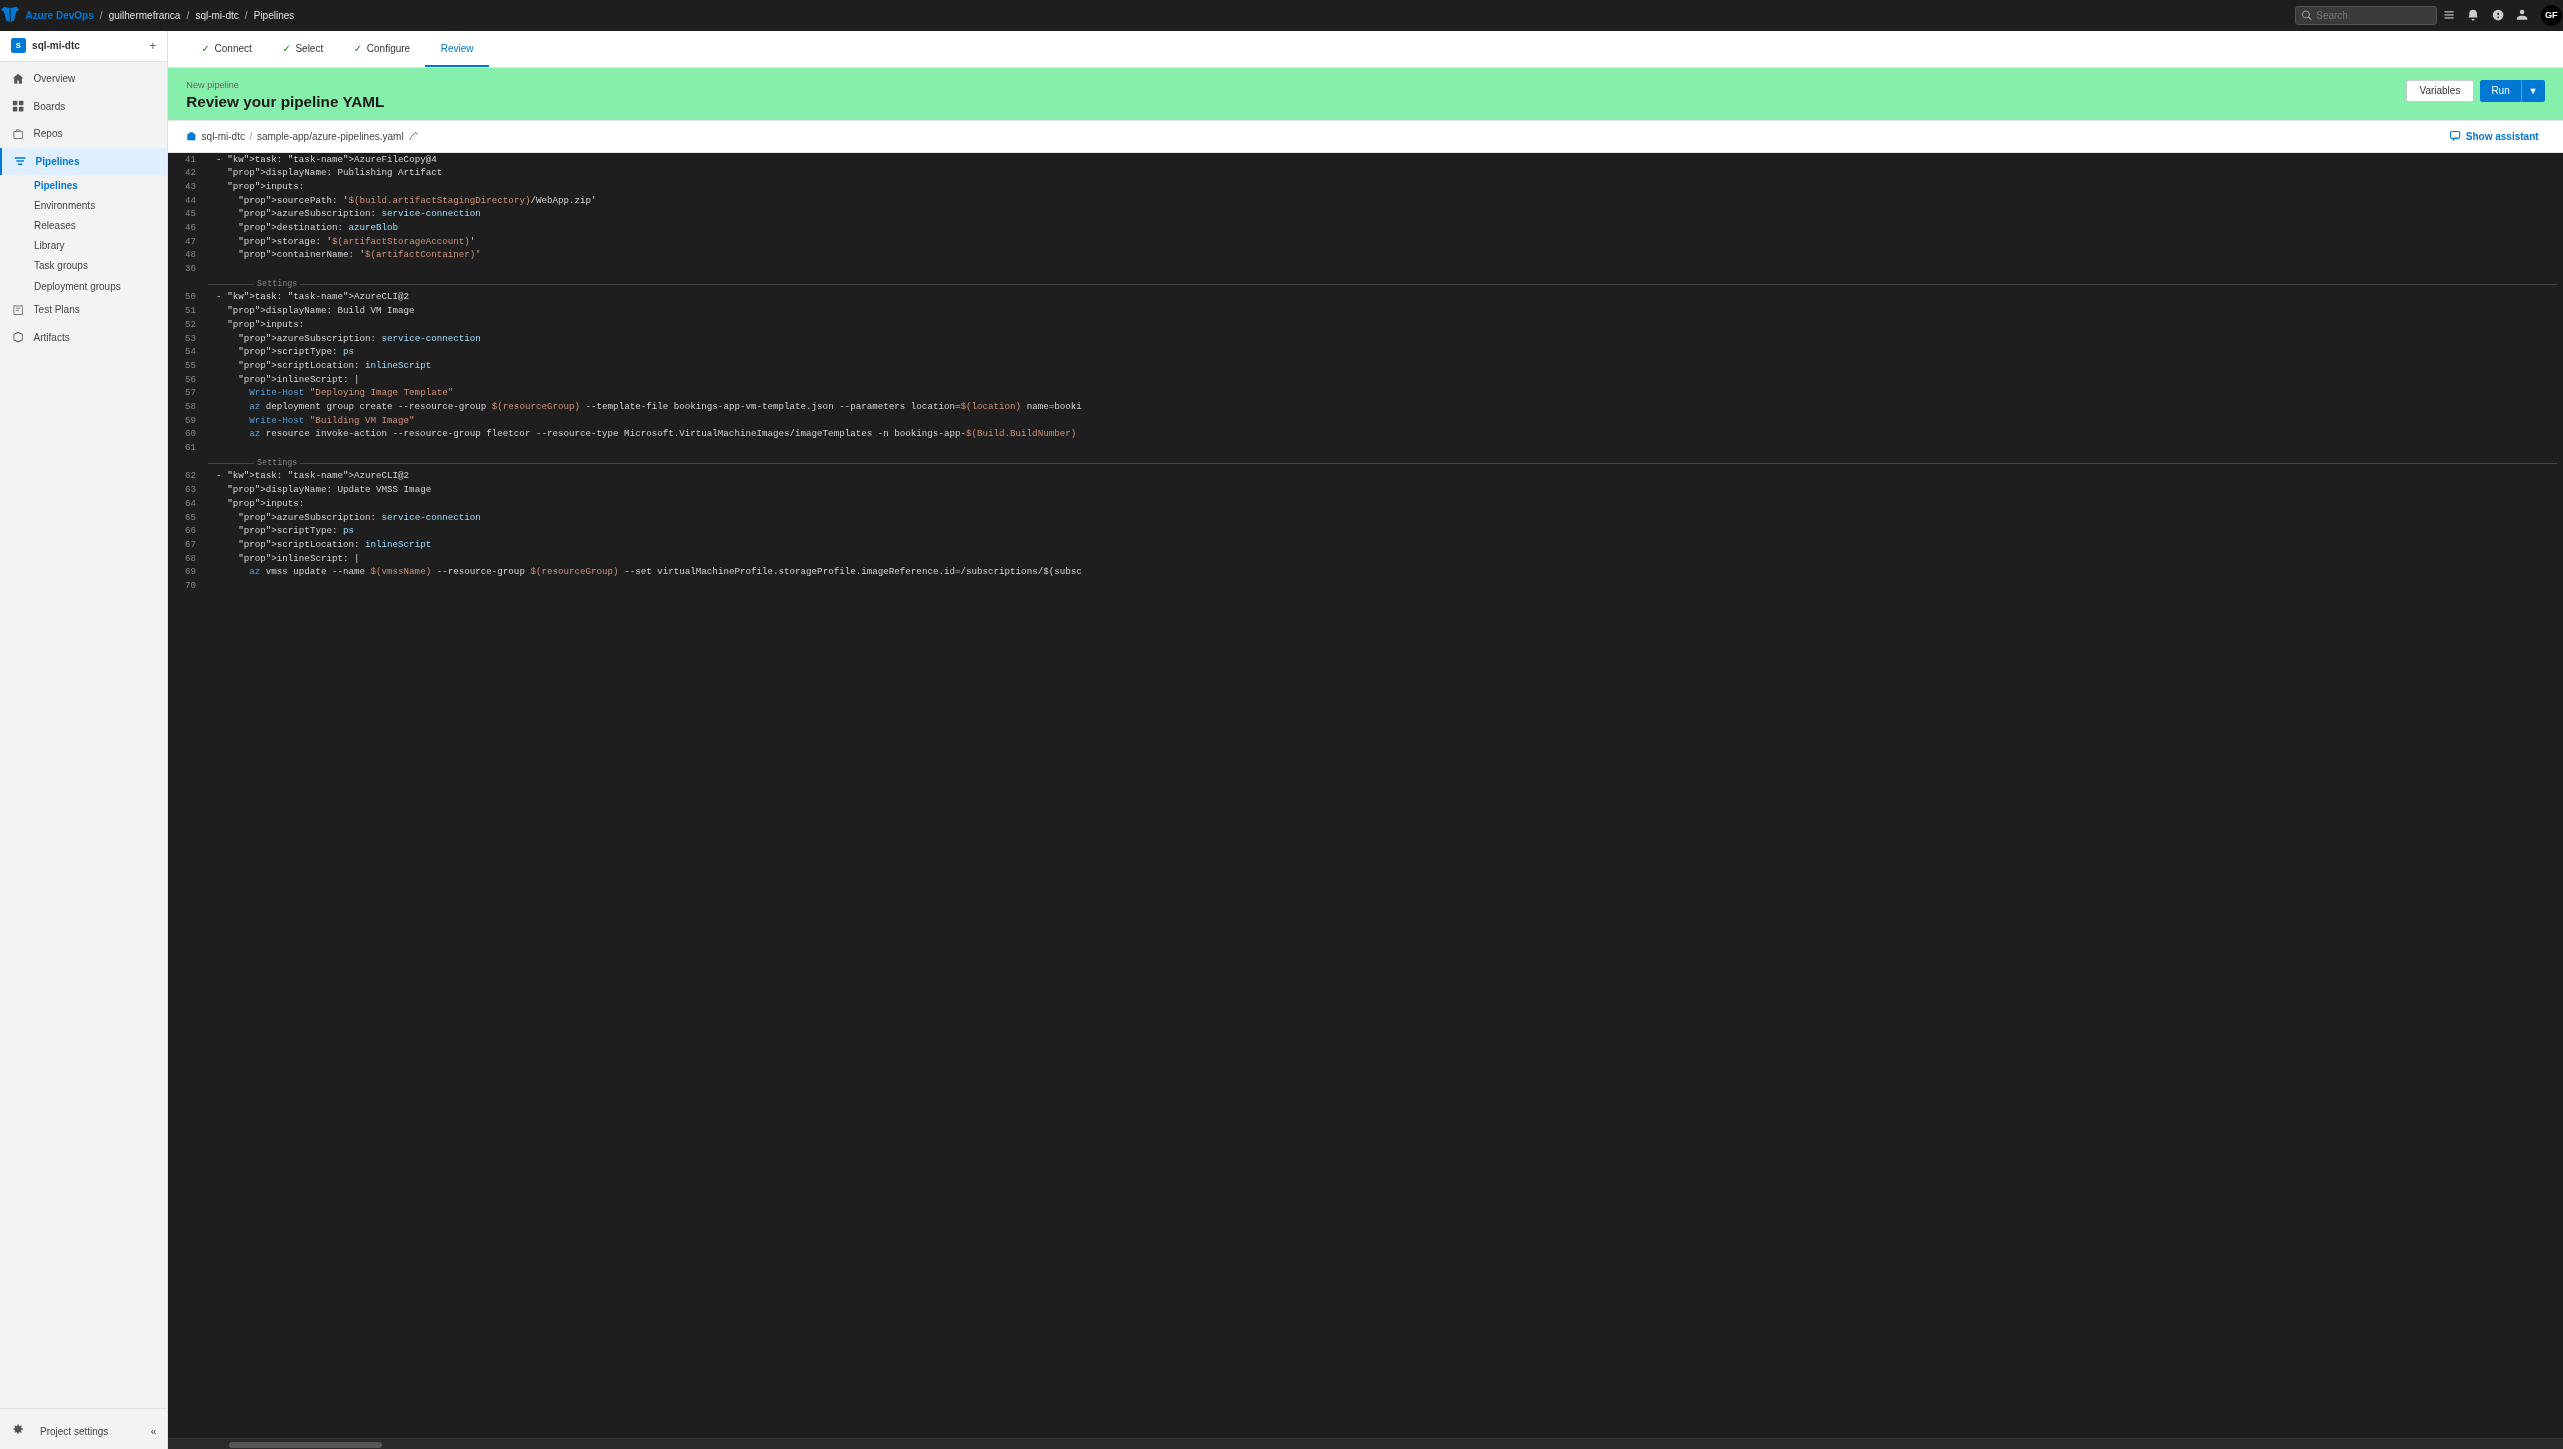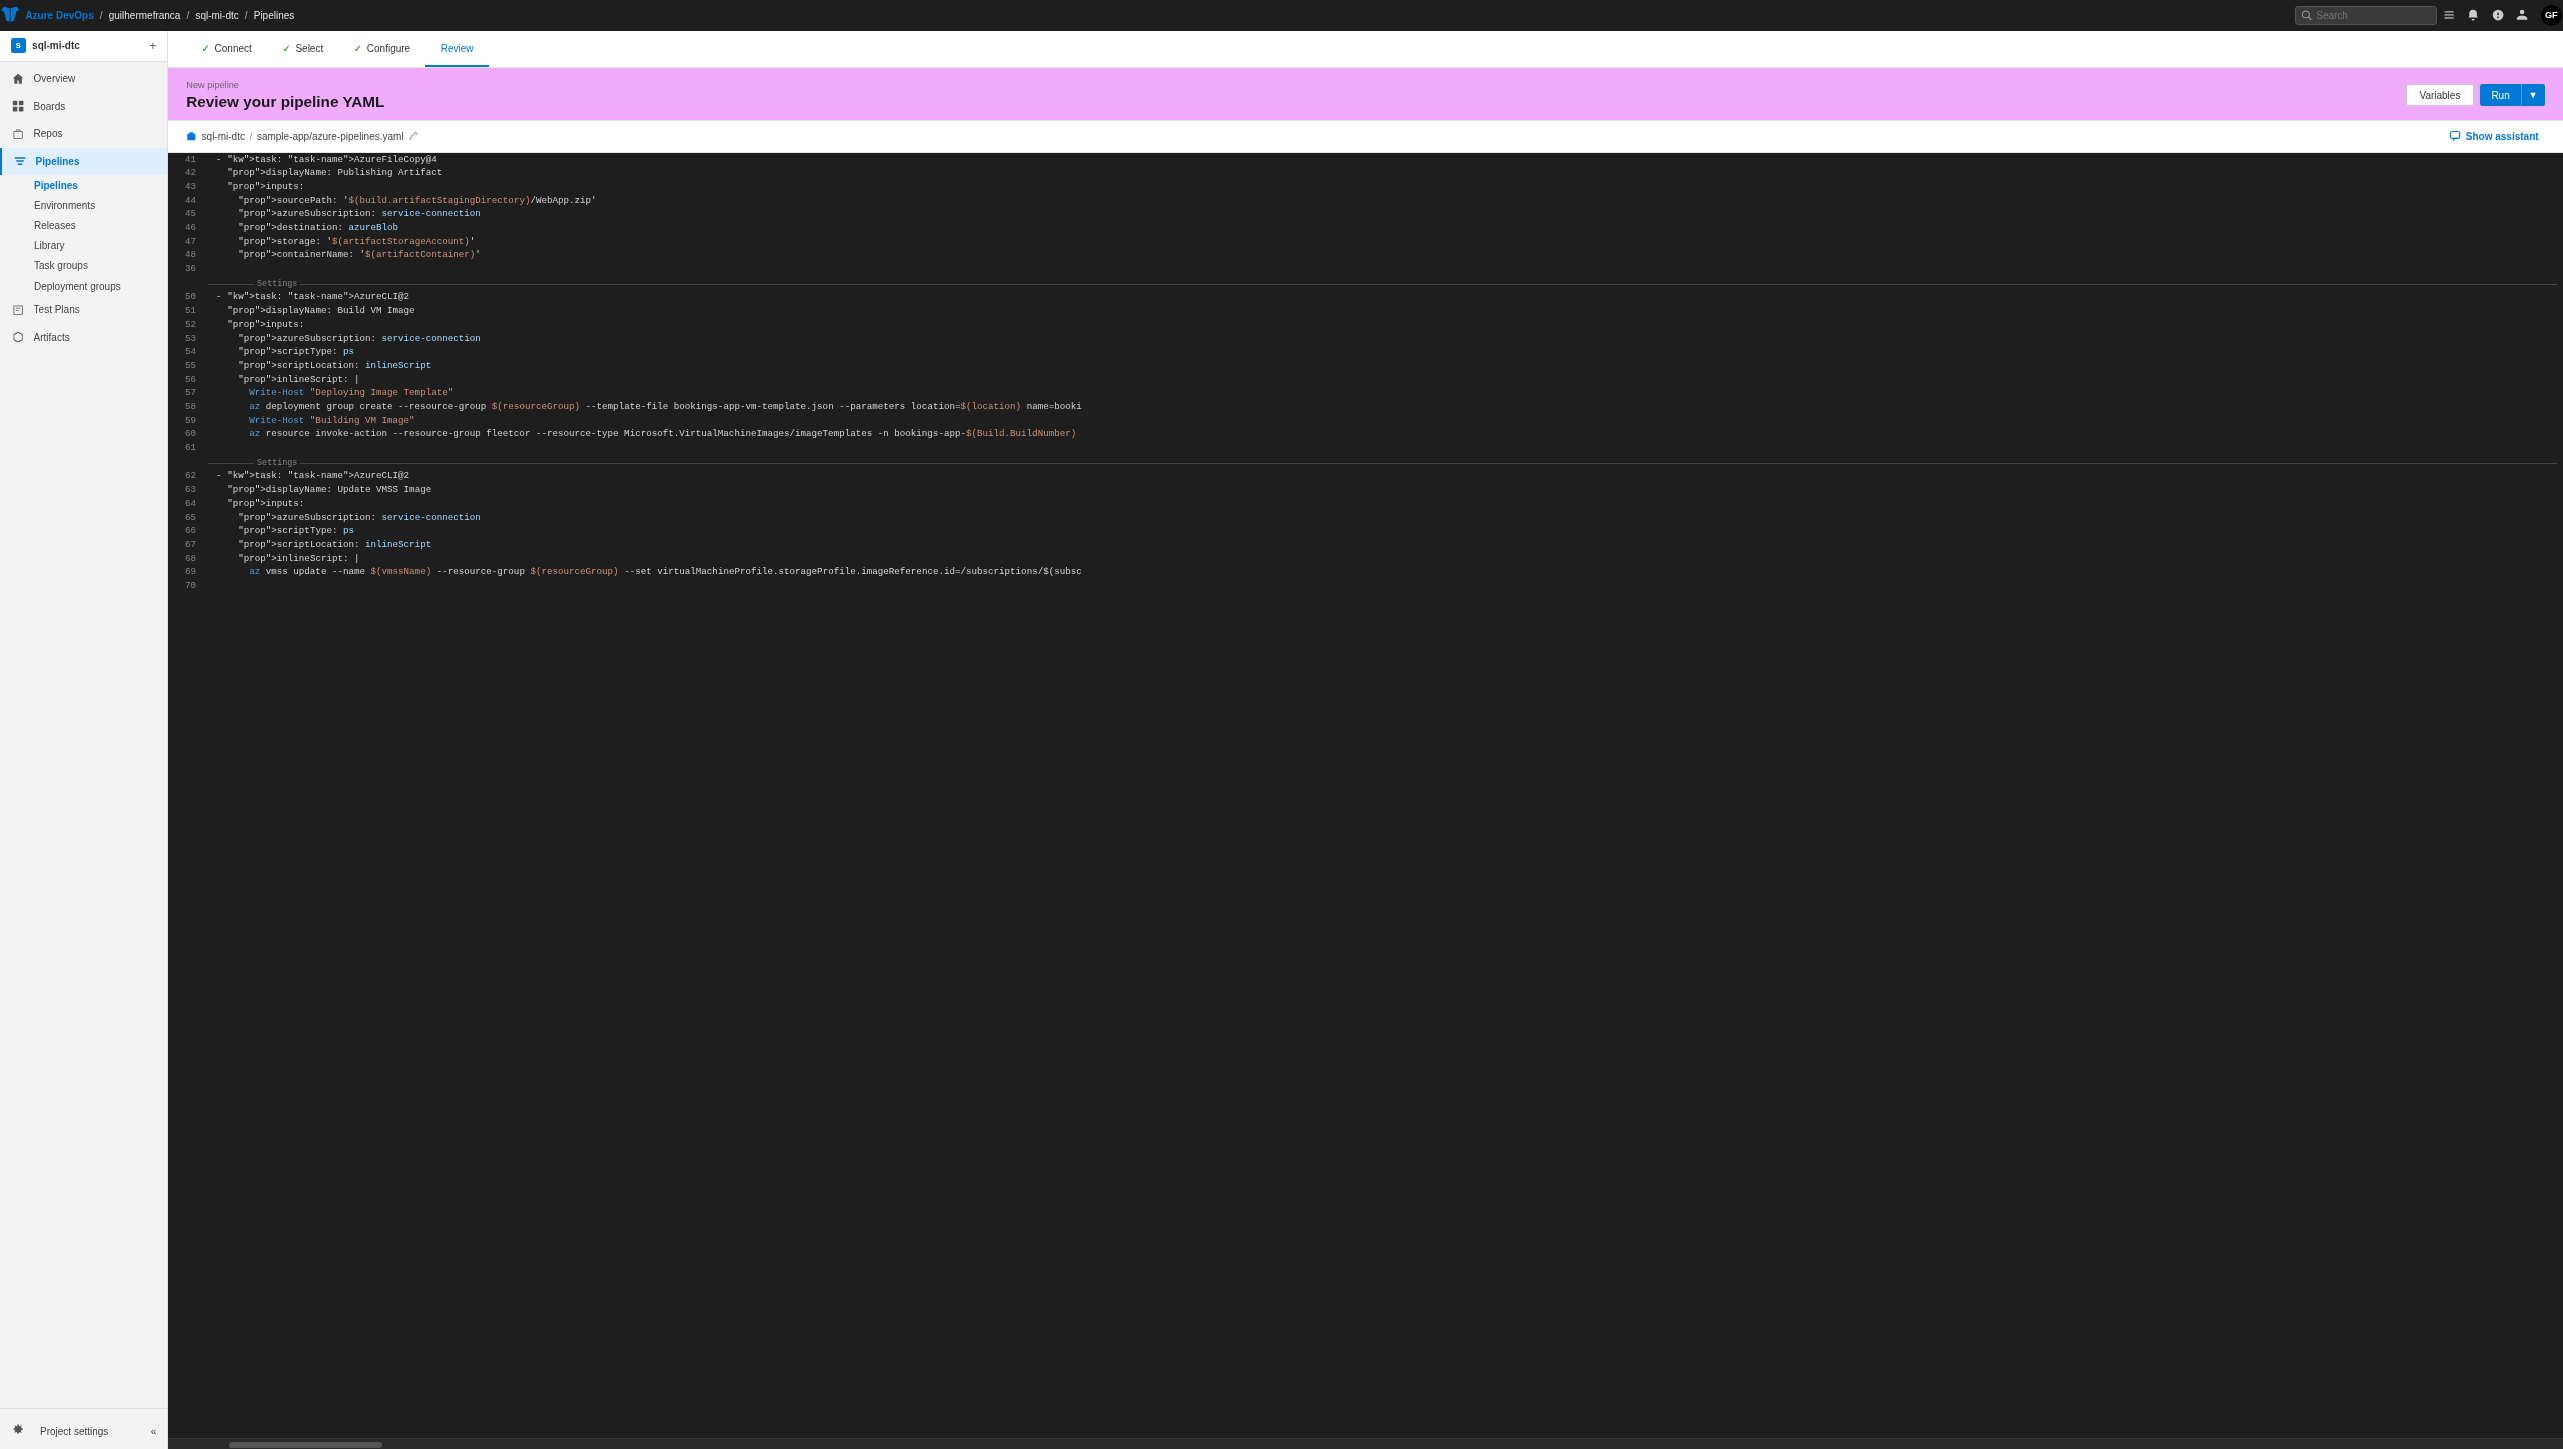--- a/index.html
+++ b/index.html
@@ -270,21 +270,21 @@
       </div>
       <div class="wizard-tab completed">
         <span class="check-icon">✓</span>
         <span>Configure</span>
       </div>
       <div class="wizard-tab active">
         <span>Review</span>
       </div>
     </div>
 
-    <div style="display:flex; align-items:center; justify-content:space-between; padding: 12.2px 18.3px 9.2px; background:#f0abfc; border-bottom:0.8px solid #e5e5e5; flex-shrink:0;">
+    <div style="display:flex; align-items:flex-start; justify-content:space-between; padding: 12.2px 18.3px 9.2px; background:#86efac; border-bottom:0.8px solid #e5e5e5; flex-shrink:0;">
       <div>
         <div class="page-header-sub">New pipeline</div>
         <div class="page-header-title">Review your pipeline YAML</div>
       </div>
       <div style="display:flex;gap:6.1px;align-items:center;">
         <button class="btn btn-default">Variables</button>
         <div class="btn-split">
           <button class="btn-split-main">Run</button>
           <button class="btn-split-arrow">▼</button>
         </div>

